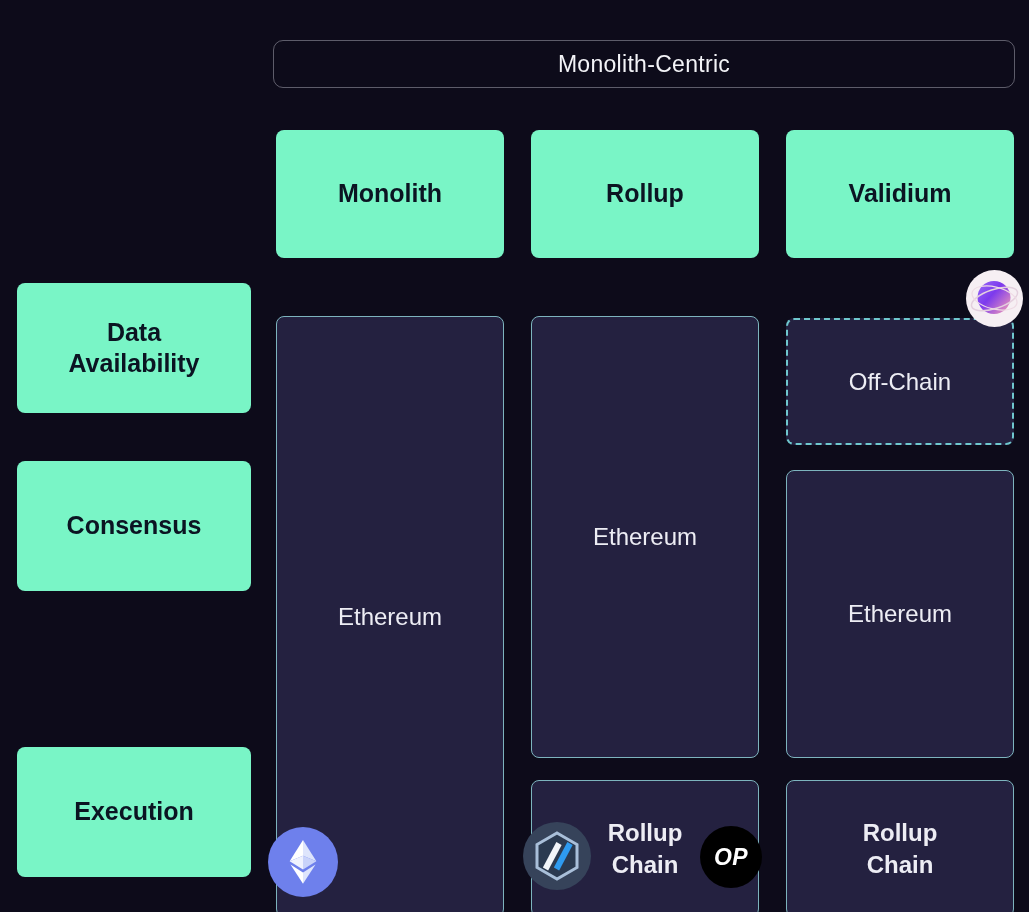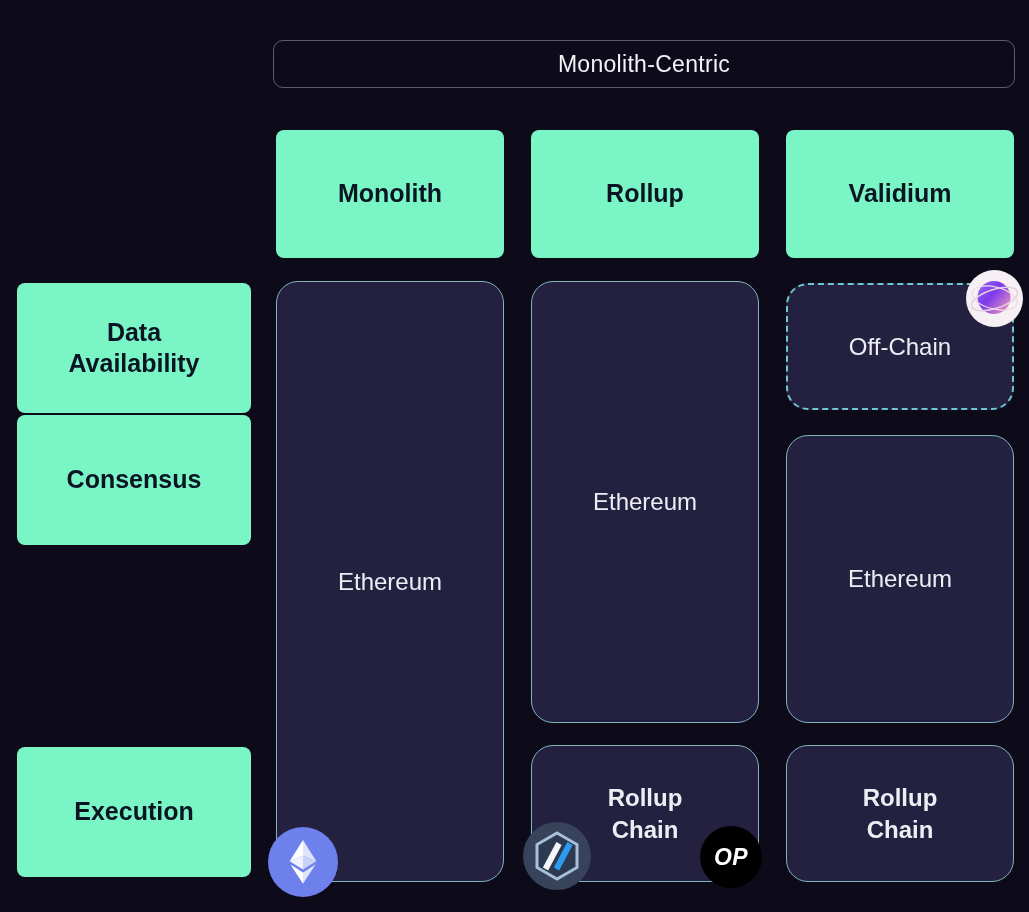--- a/index.html
+++ b/index.html
@@ -37,37 +37,38 @@
     font-weight: 600;
     text-align: center;
     line-height: 1.25;
   }
   .colh { top: 130px; width: 228px; height: 128px; }
   .colh1 { left: 276px; }
   .colh2 { left: 531px; }
   .colh3 { left: 786px; }
   .rowh { left: 17px; width: 234px; height: 130px; }
   .rowh1 { top: 283px; }
-  .rowh2 { top: 415px; }
+  .rowh2 { top: 461px; }
   .rowh3 { top: 592px; }
   .rowh4 { top: 747px; }
   .rowh .lbl { max-width: 175px; }
 
   
   .cell {
     position: absolute;
     background: #242140;
     border: 1.5px solid #7DB4BE;
-    border-radius: 22px;
+    border-radius: 8px;
     box-sizing: border-box;
     display: flex; align-items: center; justify-content: center;
     color: #EDEDF4;
     font-size: 24px;
     text-align: center;
     line-height: 1.3;
+    margin-top: 35px;
   }
   .cell.dashed { border: 2px dashed #6FC7CE; }
   .cell .lbl.wrap { max-width: 130px; font-weight: bold; }
 
   .cell-monolith-full   { left: 276px; top: 281px; width: 228px; height: 601px; }
   .cell-rollup-upper    { left: 531px; top: 281px; width: 228px; height: 442px; }
   .cell-rollup-exec     { left: 531px; top: 745px; width: 228px; height: 137px; }
   .cell-validium-da     { left: 786px; top: 283px; width: 228px; height: 127px; }
   .cell-validium-mid    { left: 786px; top: 435px; width: 228px; height: 288px; }
   .cell-validium-exec   { left: 786px; top: 745px; width: 228px; height: 137px; }

